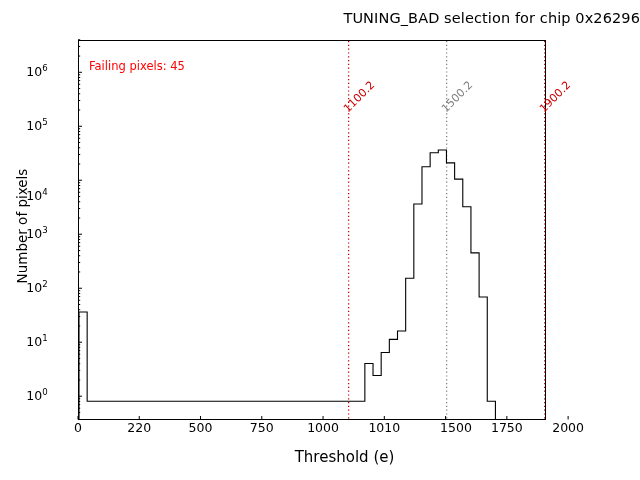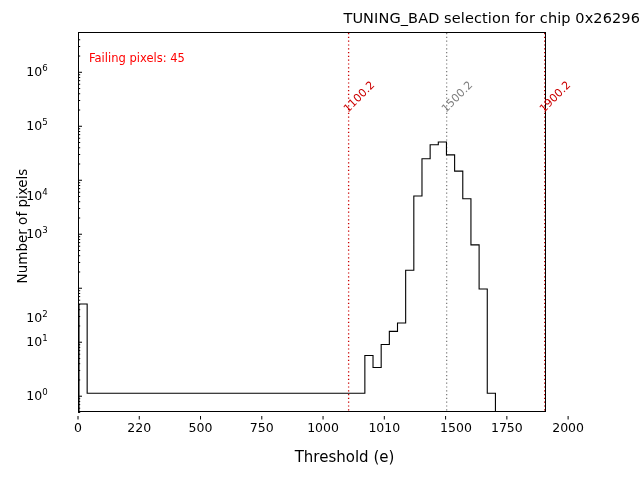--- a/index.html
+++ b/index.html
@@ -26,21 +26,21 @@
     width: 640px;
     text-align: right;
     font-size: 14.5px;
     color: #000;
     letter-spacing: 0.1px;
   }
   
   #plot-area {
     position: absolute;
     left: 78px;
-    top: 32px;
+    top: 40px;
     width: 468px;
     height: 380px;
     border: 1.1px solid #000;
     box-sizing: border-box;
     overflow: hidden;
   }
   #plot-svg {
     position: absolute;
     left: 0;
     top: 0;
@@ -116,21 +116,21 @@
 </head>
 <body>
 
 <div id="figure">
 
   <div id="chart-title">TUNING_BAD selection for chip 0x26296</div>
 
   <div id="ytick-labels">
       <div class="ytick-label" style="top: 387.212px; width: 70px;"><span>10</span><sup>0</sup></div>
       <div class="ytick-label" style="top: 333.224px; width: 70px;"><span>10</span><sup>1</sup></div>
-      <div class="ytick-label" style="top: 279.236px; width: 70px; margin-top: 30px;"><span>10</span><sup>2</sup></div>
+      <div class="ytick-label" style="top: 279.236px; width: 70px;"><span>10</span><sup>2</sup></div>
       <div class="ytick-label" style="top: 225.248px; width: 70px;"><span>10</span><sup>3</sup></div>
       <div class="ytick-label" style="top: 187px; width: 70px;"><span>10</span><sup>4</sup></div>
       <div class="ytick-label" style="top: 117.273px; width: 70px;"><span>10</span><sup>5</sup></div>
       <div class="ytick-label" style="top: 63.2851px; width: 70px;"><span>10</span><sup>6</sup></div>
     </div>
 
   <div id="y-axis-label">Number of pixels</div>
 
   <div id="plot-area">
     <svg id="plot-svg" width="531" height="378">

